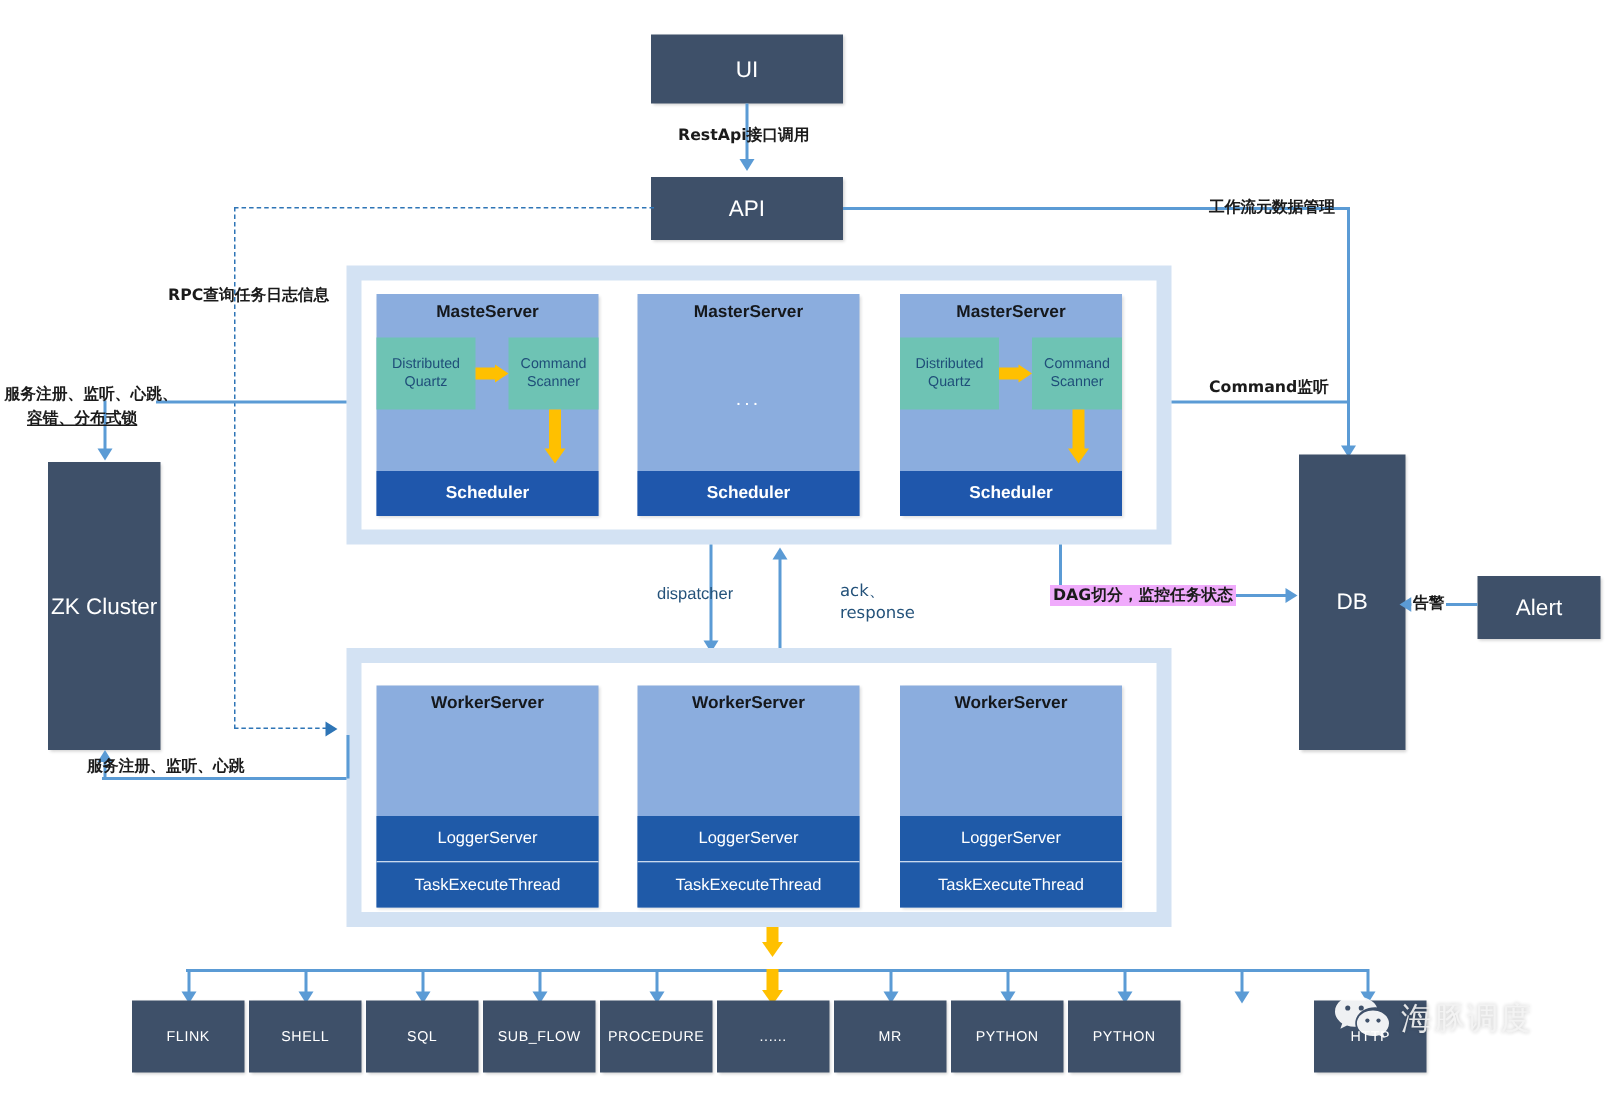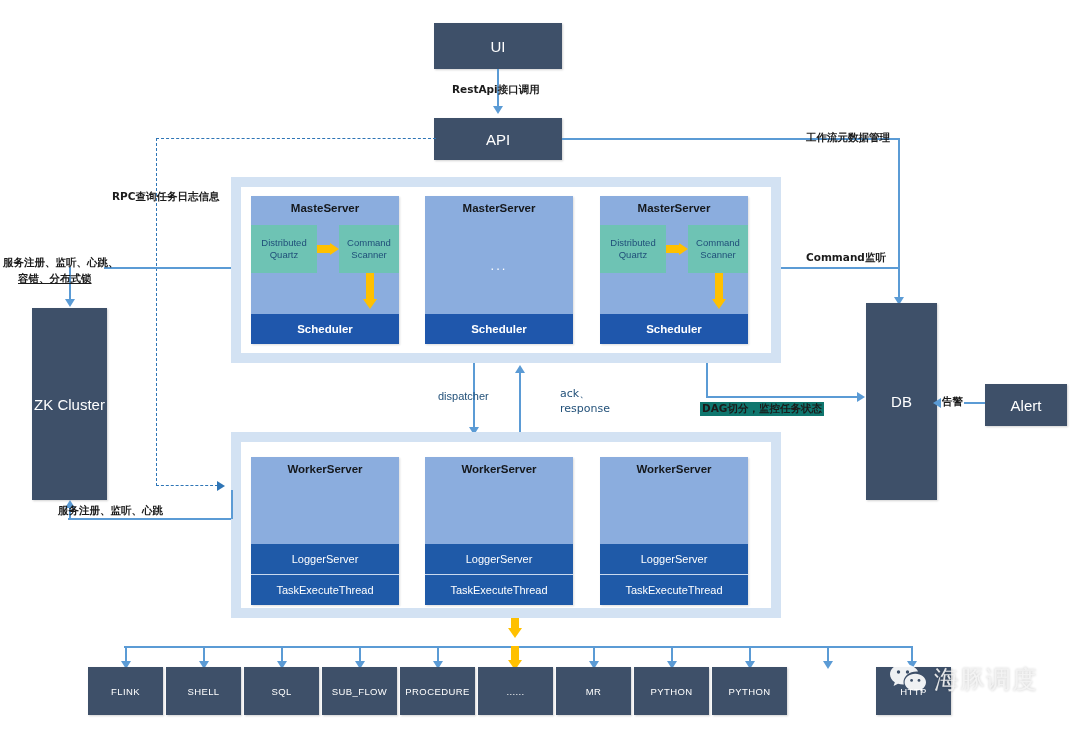--- a/index.html
+++ b/index.html
@@ -43,21 +43,21 @@
   .arw-l{border-top:5px solid transparent;border-bottom:5px solid transparent;border-right:8px solid #5b9bd5;}
   .arw-dash-r{border-top:5px solid transparent;border-bottom:5px solid transparent;border-left:8px solid #2e75b6;}
 
   
   .yline{position:absolute;background:#ffc000;}
   .yarw-d{position:absolute;width:0;height:0;border-left:7px solid transparent;border-right:7px solid transparent;border-top:10px solid #ffc000;}
   .yarw-r{position:absolute;width:0;height:0;border-top:6px solid transparent;border-bottom:6px solid transparent;border-left:9px solid #ffc000;}
 
   
   .wm{position:absolute;display:flex;align-items:center;gap:6px;opacity:.92;}
-  .wm-txt{font-family:"DejaVu Sans","Liberation Sans",sans-serif;font-size:25px;color:#f2f2f2;letter-spacing:1px;text-shadow:0 0 3px rgba(0,0,0,.25);}
+  .wm-txt{font-family:"DejaVu Sans","Liberation Sans",sans-serif;font-size:21px;color:#f2f2f2;letter-spacing:1px;text-shadow:0 0 3px rgba(0,0,0,.25);}
 </style>
 </head>
 <body>
 
 <div id="stage">
 
   <div class="node dark big" style="left:434px;top:23px;width:128px;height:46px;">
     <span>UI</span>
   </div>
 
@@ -122,21 +122,21 @@
 
   <div class="ln lnv" style="left:519px;top:372px;height:64px;"></div>
   <div class="arw arw-u" style="left:515px;top:365px;"></div>
   <div class="lbl lite cn" style="left:528px;top:386px;font-size:11px;line-height:15px;white-space:normal;width:70px;">
     <span>ack、response</span>
   </div>
 
   <div class="ln lnv" style="left:706px;top:363px;height:34px;"></div>
   <div class="ln lnh" style="left:706px;top:396px;width:152px;"></div>
   <div class="arw arw-r" style="left:857px;top:392px;"></div>
-  <div class="lbl cn" style="left:700px;top:390px;background:#0f766e;padding:0 2px;margin-top:12px;">DAG切分，监控任务状态</div>
+  <div class="lbl cn" style="left:700px;top:390px;background:#f0abfc;padding:0 2px;">DAG切分，监控任务状态</div>
 
   <div class="grp-outer" style="left:231px;top:432px;width:550px;height:186px;"></div>
   <div class="grp-inner" style="left:241px;top:442px;width:530px;height:166px;"></div>
 
   <div class="srv" style="left:251px;top:457px;width:148px;height:148px;">
     <div class="srv-title">WorkerServer</div>
     <div class="wbar top" style="top:87px;height:31px;">LoggerServer</div>
     <div class="wbar" style="top:118px;height:30px;">TaskExecuteThread</div>
   </div>
 

